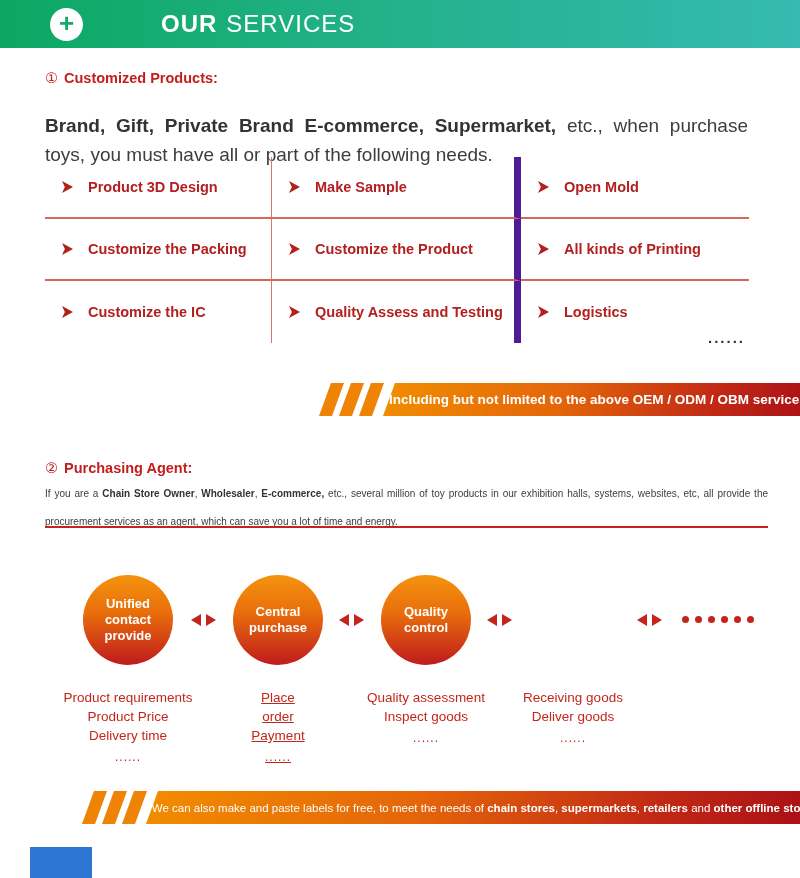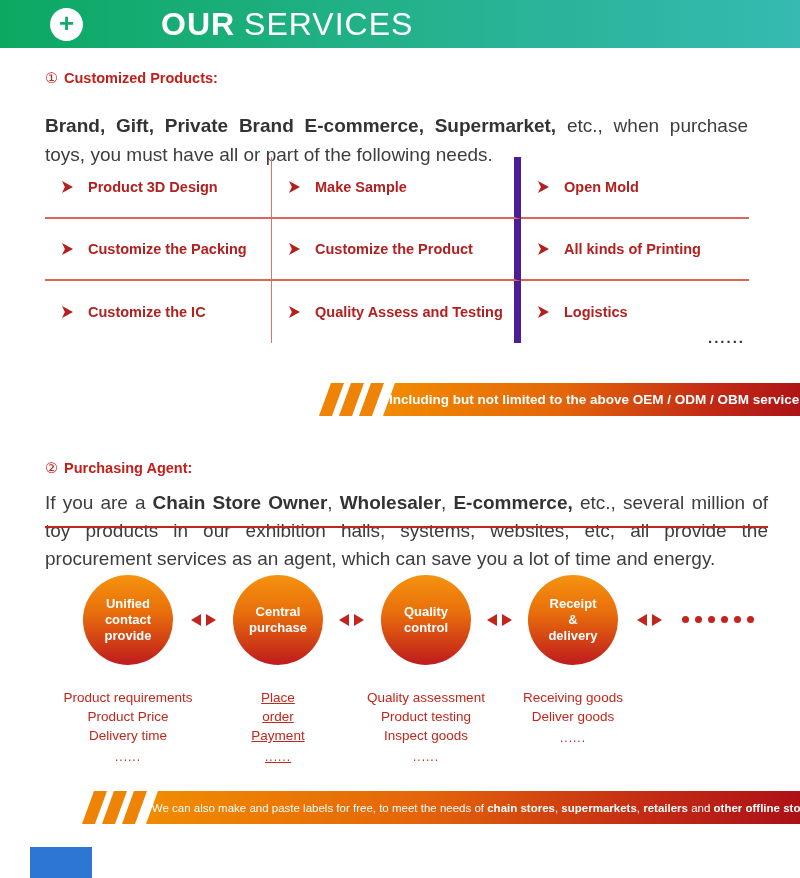--- a/index.html
+++ b/index.html
@@ -11,34 +11,34 @@
   .header{
     position:absolute;top:0;left:0;width:800px;height:48px;
     background:linear-gradient(90deg,#0ca862 0%,#1fb083 40%,#2bb49b 70%,#36bab1 100%);
     display:flex;align-items:center;
   }
   .plus-badge{
     width:33px;height:33px;border-radius:50%;background:#ffffff;margin-left:50px;
     display:flex;align-items:center;justify-content:center;flex:none;
   }
   .plus-badge span{color:#14aa6e;font-size:26px;font-weight:bold;line-height:1;margin-top:-3px;}
-  .header-title{margin-left:78px;color:#ffffff;font-size:32px;letter-spacing:1px;white-space:nowrap;}
+  .header-title{margin-left:78px;color:#ffffff;font-size:24px;letter-spacing:1px;white-space:nowrap;}
   .header-title .t-strong{font-weight:bold;}
   .header-title .t-light{font-weight:normal;margin-left:9px;}
   
   .sec-heading{
     position:absolute;left:45px;color:#c3201c;font-weight:bold;font-size:14.5px;white-space:nowrap;
   }
   .sec-heading .num{margin-right:6px;font-weight:normal;}
   .para{
     position:absolute;left:45px;color:#3d3d3d;text-align:justify;
   }
   .para .seg-b{font-weight:bold;color:#333333;}
   #para1{top:92px;width:703px;font-size:19px;line-height:29px;}
-  #para2{top:470px;width:723px;font-size:19px;line-height:28px;}
+  #para2{top:470px;width:723px;font-size:10px;line-height:28px;}
   
   .grid{
     position:absolute;left:45px;top:157px;width:704px;
     display:grid;grid-template-columns:226px 250px 228px;
   }
   .cell{
     height:62px;display:flex;align-items:center;padding-left:17px;box-sizing:border-box;gap:6px;
   }
   .cell:nth-child(3n+2){border-left:1px solid #d8766c;border-right:7px solid #4c1d95;}
   .cell:nth-child(-n+6){border-bottom:2px solid #d8665a;}
@@ -179,25 +179,20 @@
       <span class="tri-r"></span>
     </div>
     <div class="circle" style="left: 381px;">
       <div>Quality</div>
       <div>control</div>
     </div>
     <div class="arrow-pair" style="left: 487px;">
       <span class="tri-l"></span>
       <span class="tri-r"></span>
     </div>
-    <div class="circle" style="left: 528px;">
-      <div>Receipt</div>
-      <div>&amp;</div>
-      <div>delivery</div>
-    </div>
     <div class="arrow-pair" style="left: 637px;">
       <span class="tri-l"></span>
       <span class="tri-r"></span>
     </div>
     <div class="fdots" style="left: 682px;">
       <span class="fdot"></span>
       <span class="fdot"></span>
       <span class="fdot"></span>
       <span class="fdot"></span>
       <span class="fdot"></span>
@@ -212,21 +207,20 @@
       <div class="dots-line">......</div>
     </div>
     <div class="flow-col" style="left: 183px; text-decoration: underline;">
       <div>Place</div>
       <div>order</div>
       <div>Payment</div>
       <div class="dots-line">......</div>
     </div>
     <div class="flow-col" style="left: 331px;">
       <div>Quality assessment</div>
-      <div>Product testing</div>
       <div>Inspect goods</div>
       <div class="dots-line">......</div>
     </div>
     <div class="flow-col" style="left: 478px;">
       <div>Receiving goods</div>
       <div>Deliver goods</div>
       <div class="dots-line">......</div>
     </div>
   </div>
 

